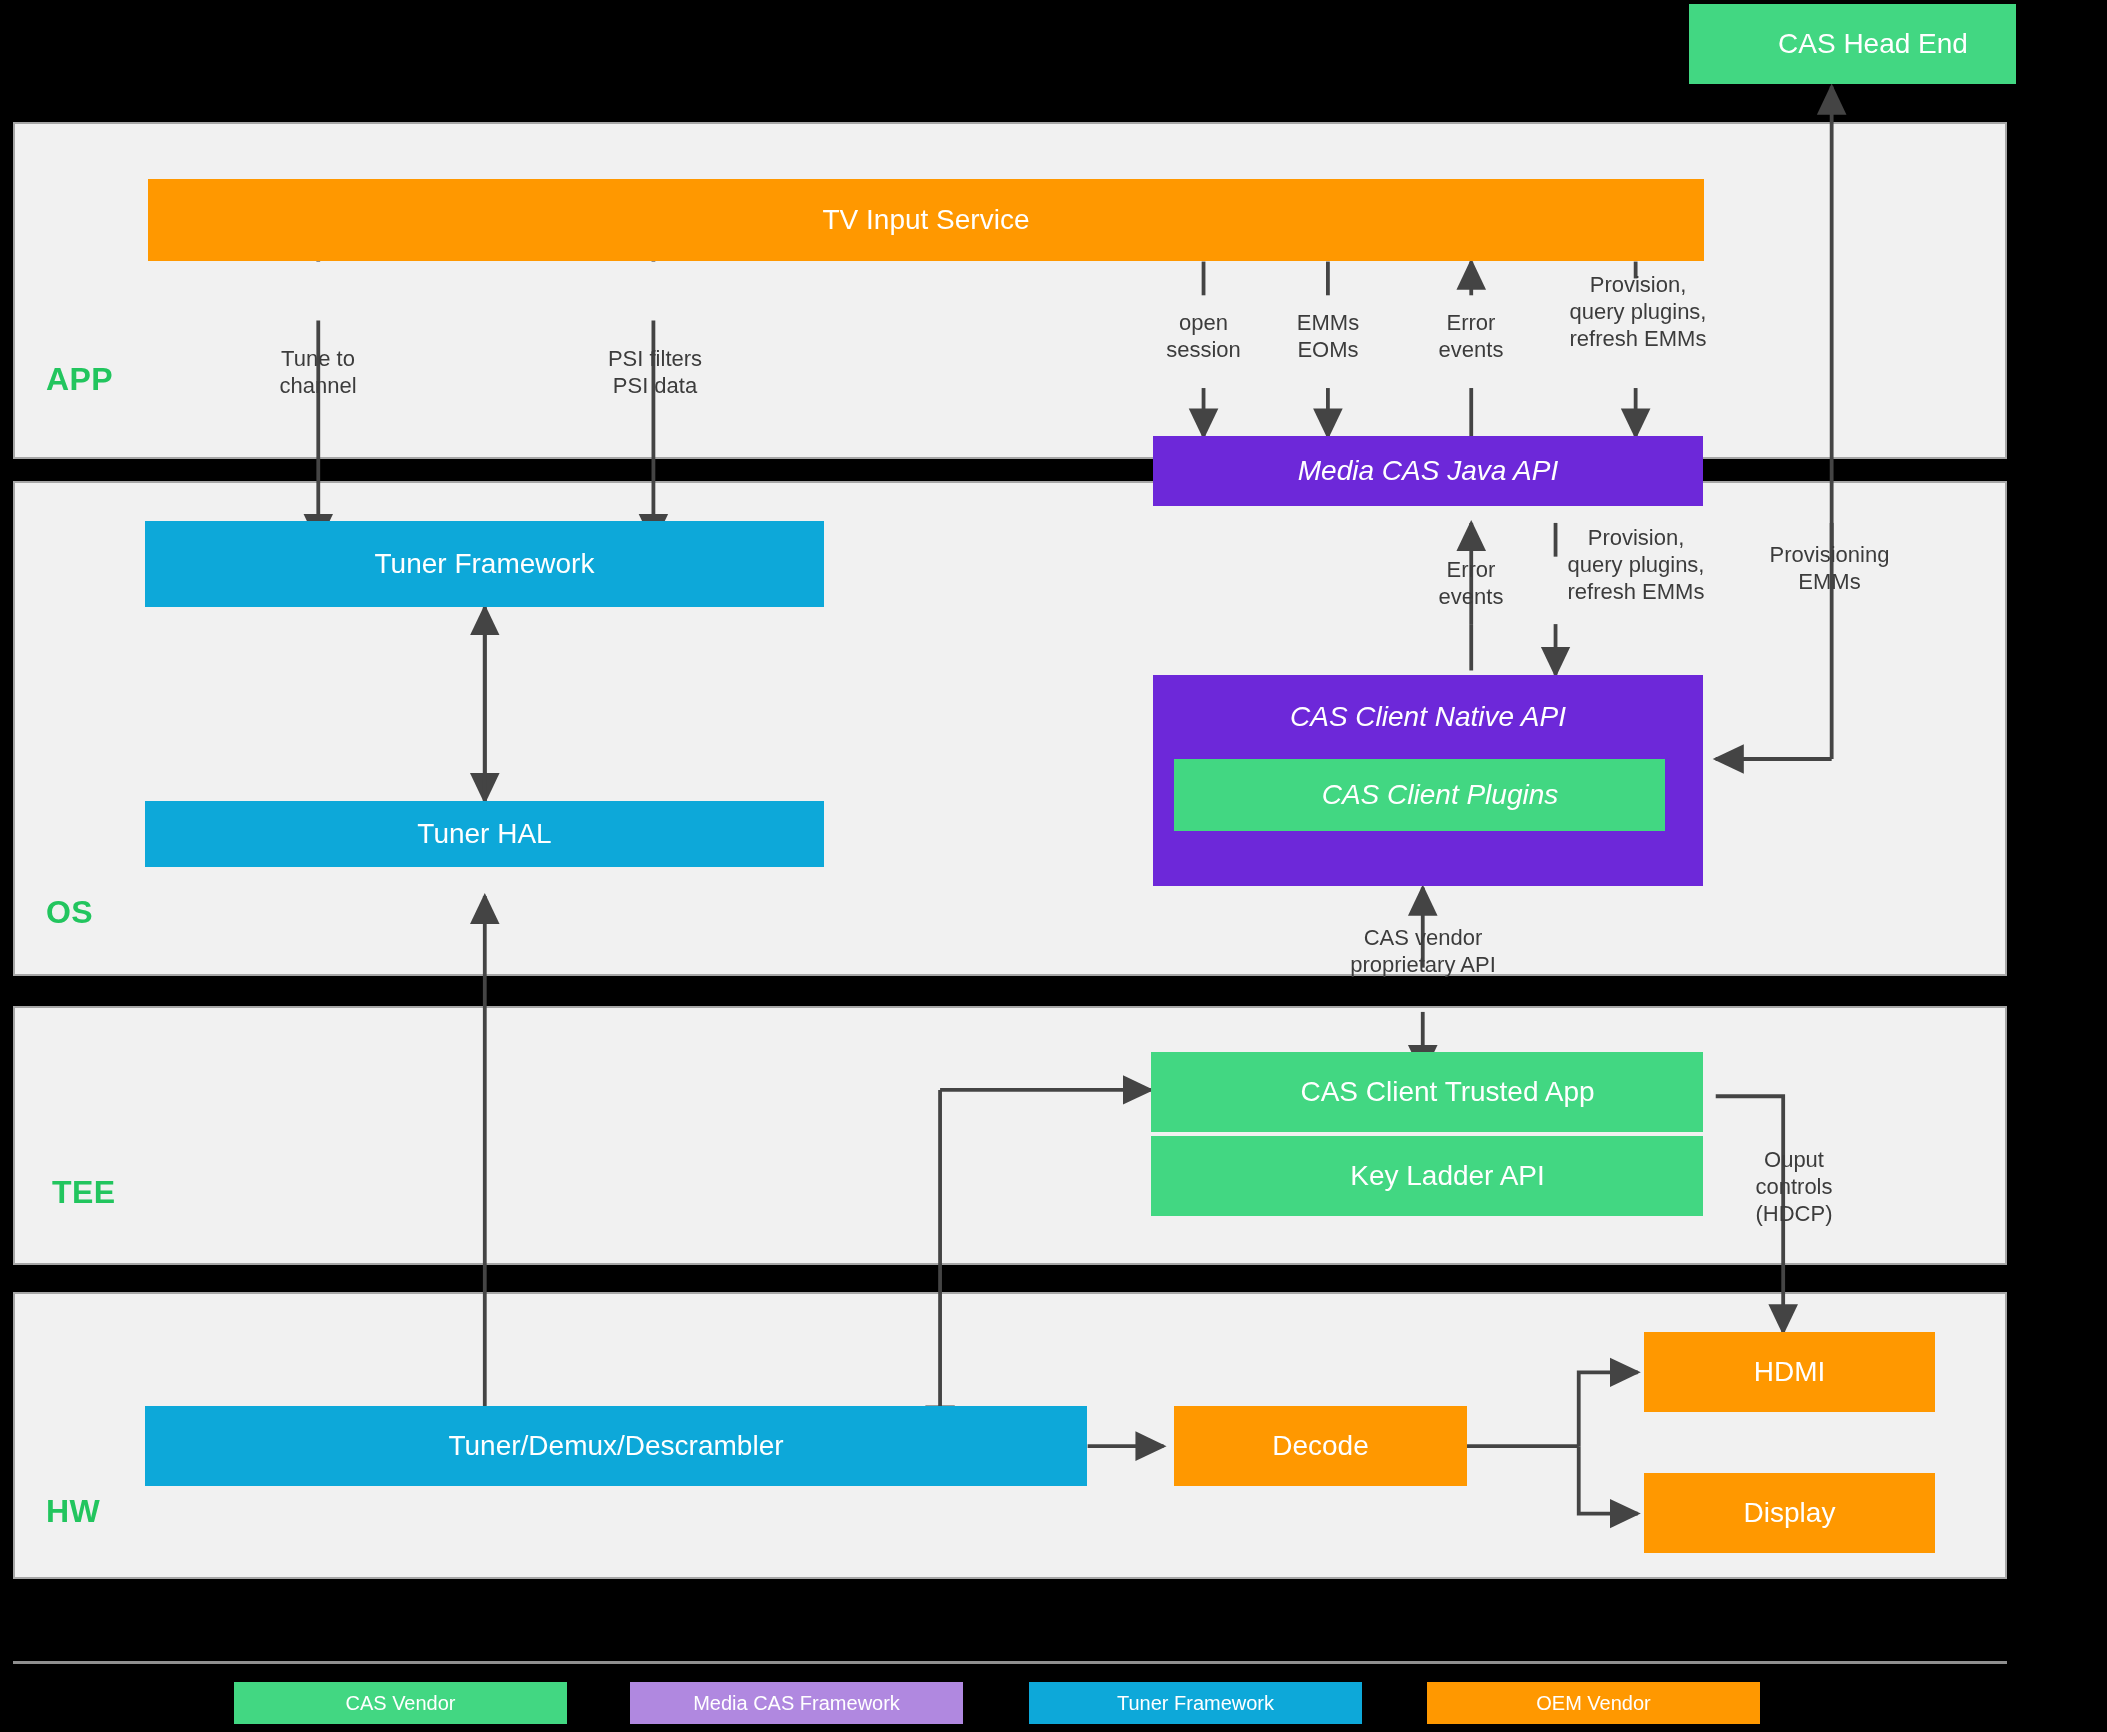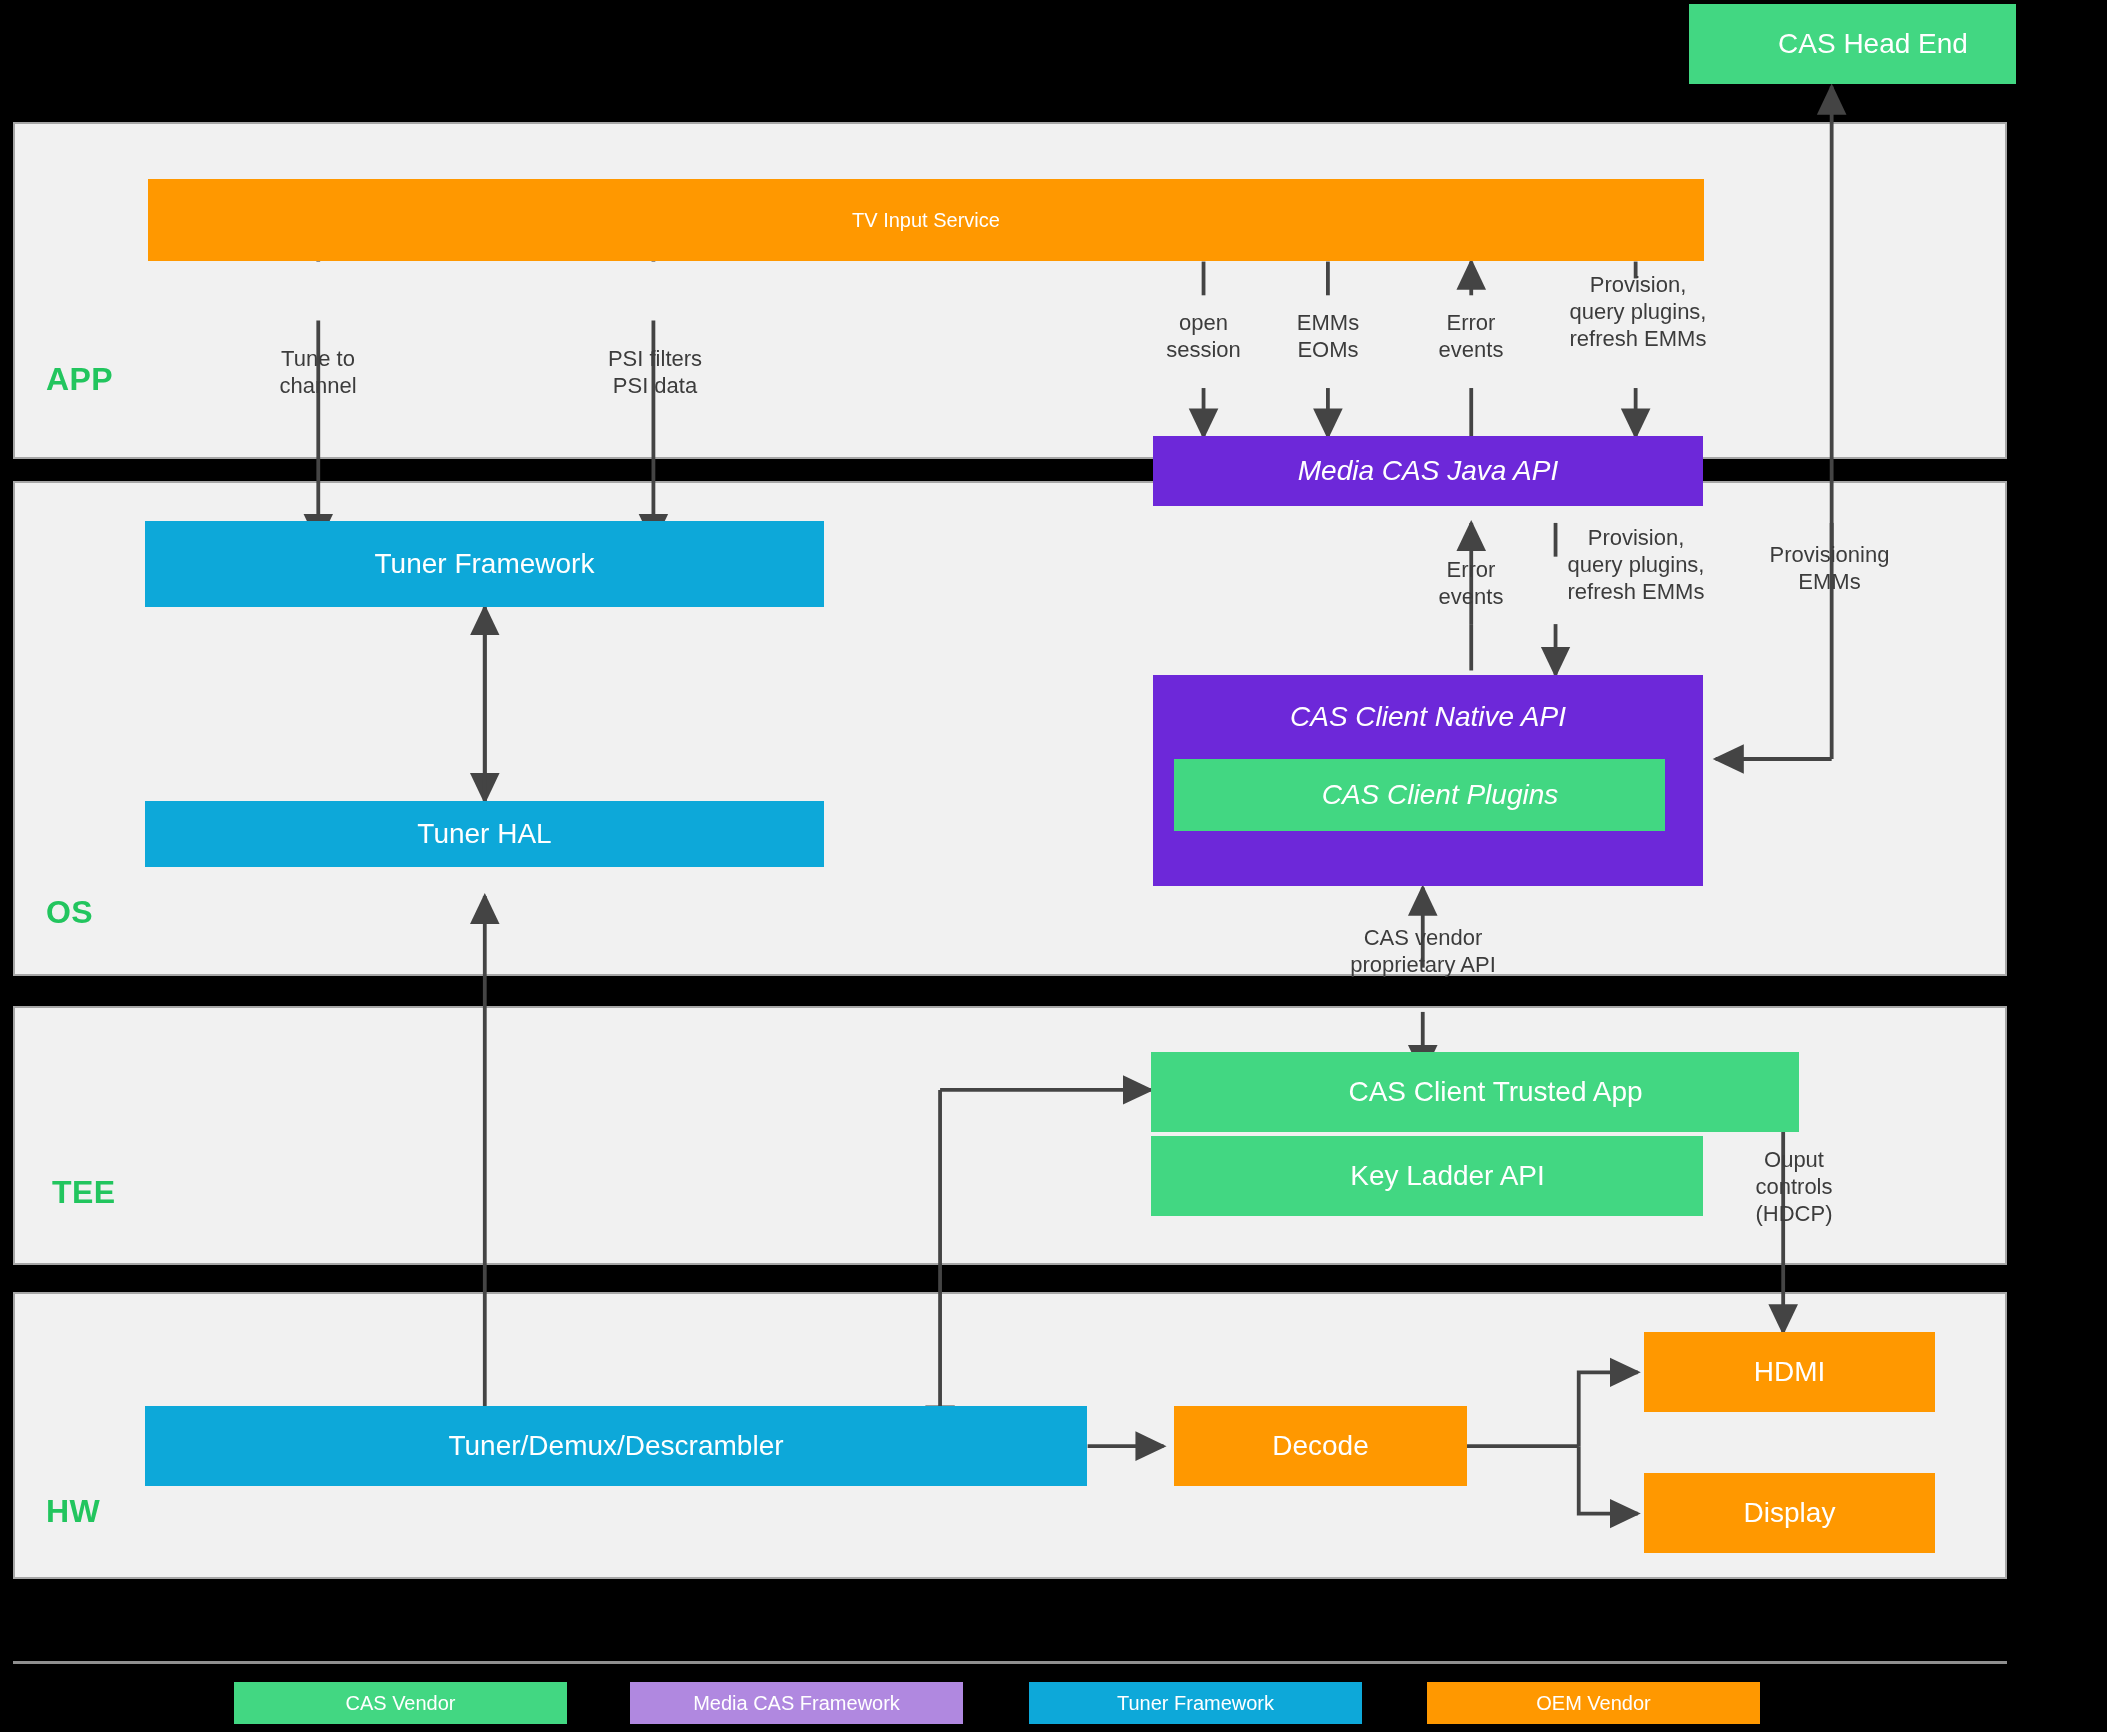--- a/index.html
+++ b/index.html
@@ -149,21 +149,21 @@
       <path d="M3480,3430 L3745,3430"></path>
       <path d="M3745,3430 L3745,3255 L3885,3255" marker-end="url(#ah)"></path>
       <path d="M3745,3430 L3745,3590 L3885,3590" marker-end="url(#ah)"></path>
     </g>
   </svg>
 
   <div class="blk blk-green" style="left:1689px; top:4.2px; width:327px; height:80px; font-size:28px;">
     <span>CAS Head End</span>
   </div>
 
-  <div class="blk blk-orange" style="left:148px; top:179px; width:1556px; height:82px; font-size:20px;">
+  <div class="blk blk-orange" style="left:148px; top:179px; width:1556px; height:82px; font-size:28px;">
     <span>TV Input Service</span>
   </div>
 
   <div class="blk blk-purple" style="left:1153px; top:436px; width:550px; height:70px; font-size:28px;">
     <span>Media CAS Java API</span>
   </div>
 
   <div class="blk blk-blue" style="left:145px; top:521px; width:679px; height:86px; font-size:28px;">
     <span>Tuner Framework</span>
   </div>
@@ -172,21 +172,21 @@
     <span>Tuner HAL</span>
   </div>
 
   <div class="blk blk-purple" style="left:1153px; top:675px; width:550px; height:211px; display:block;">
     <div style="height:84px; display:flex; align-items:center; justify-content:center; font-size:28px;">CAS Client Native API</div>
     <div class="blk blk-green" style="position:relative; left:21px; top:0; width:491px; height:72px; font-size:28px;">
       <span>CAS Client Plugins</span>
     </div>
   </div>
 
-  <div class="blk blk-green" style="left:1151px; top:1052px; width:648px; height:80px; font-size:28px;">
+  <div class="blk blk-green" style="left:1151px; top:1052px; width:552px; height:80px; font-size:28px;">
     <span>CAS Client Trusted App</span>
   </div>
   <div class="blk blk-green" style="left:1151px; top:1136px; width:552px; height:80px; font-size:28px;">
     <span>Key Ladder API</span>
   </div>
 
   <div class="blk blk-blue" style="left:145px; top:1406px; width:942px; height:80px; font-size:28px;">
     <span>Tuner/Demux/Descrambler</span>
   </div>
 

